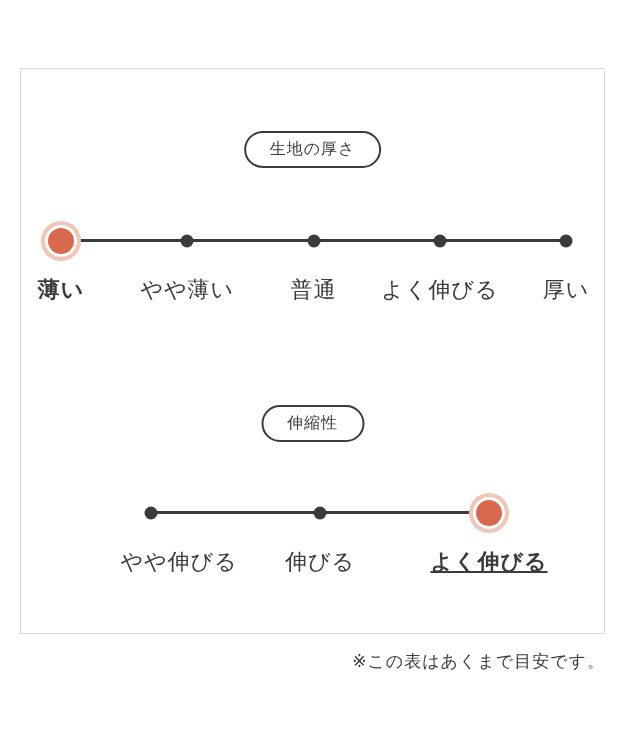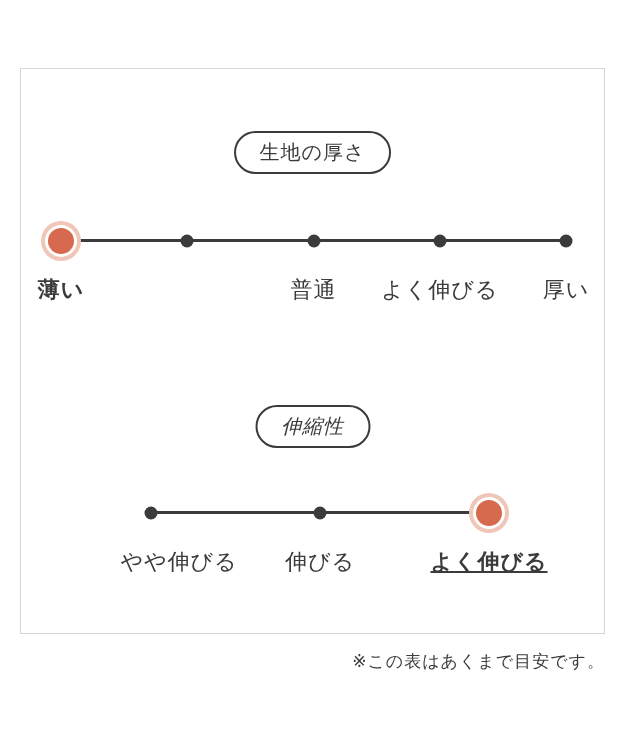--- a/index.html
+++ b/index.html
@@ -45,21 +45,21 @@
     height: 100%;
     pointer-events: none;
   }
   .pill {
     position: absolute;
     left: 50%;
     transform: translateX(-50%);
     border: 2px solid var(--line);
     border-radius: 999px;
     padding: 6px 24px;
-    font-size: 20px;
+    font-size: 16px;
     letter-spacing: 1px;
     white-space: nowrap;
     background: #fff;
   }
   .track {
     position: absolute;
     height: 3px;
     background: var(--line);
     border-radius: 2px;
   }
@@ -92,21 +92,21 @@
     color: var(--text);
   }
   .label.selected {
     font-weight: 700;
   }
   
   .scale-0 .pill   { top: 62px; }
   .scale-0 .track  { left: 40px; width: 505px; top: 170px; }
   .scale-0 .labels { left: 40px; width: 505px; top: 206px; }
   
-  .scale-1 .pill   { top: 336px; font-style: italic; }
+  .scale-1 .pill   { top: 336px; }
   .scale-1 .track  { left: 130px; width: 338px; top: 442px; }
   .scale-1 .labels { left: 130px; width: 338px; top: 478px; }
   .note {
     position: absolute;
     right: 20px;
     top: 650px;
     font-size: 17px;
     letter-spacing: 1px;
     color: var(--text);
   }
@@ -122,20 +122,21 @@
     </div>
     <div class="track">
           <span class="dot selected" style="left: 0%;"></span>
           <span class="dot" style="left: 25%;"></span>
           <span class="dot" style="left: 50%;"></span>
           <span class="dot" style="left: 75%;"></span>
           <span class="dot" style="left: 100%;"></span>
         </div>
     <div class="labels">
           <span class="label selected" style="left: 0%;">薄い</span>
+          <span class="label" style="left: 25%;">やや薄い</span>
           <span class="label" style="left: 50%;">普通</span>
           <span class="label" style="left: 75%;">よく伸びる</span>
           <span class="label" style="left: 100%;">厚い</span>
         </div>
   </section>
 
   <section class="scale scale-1">
     <div class="pill">
       <span class="pill-text">伸縮性</span>
     </div>

